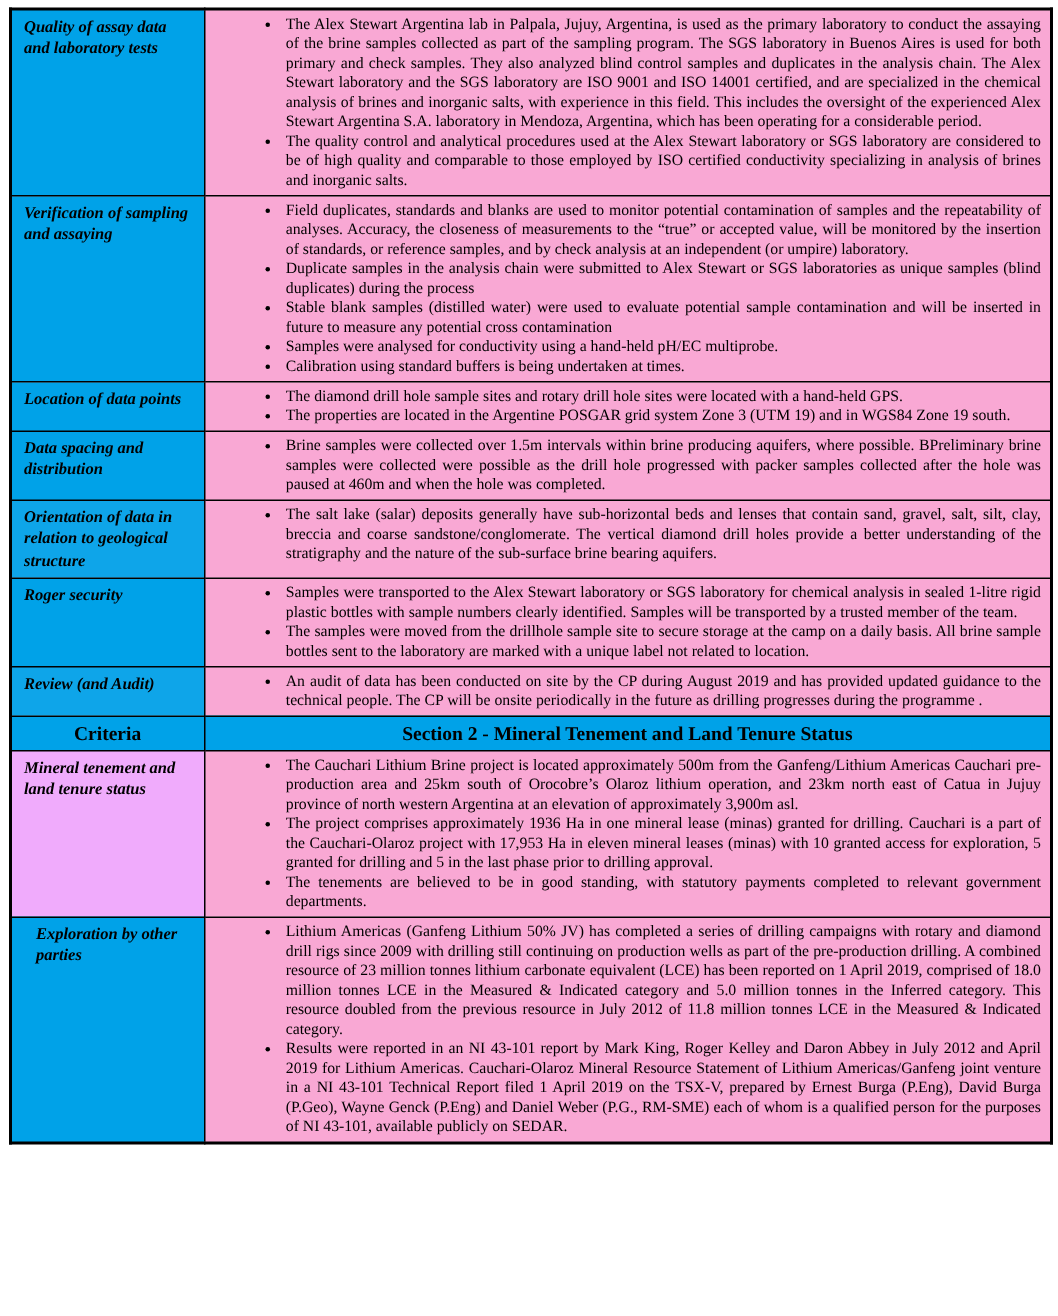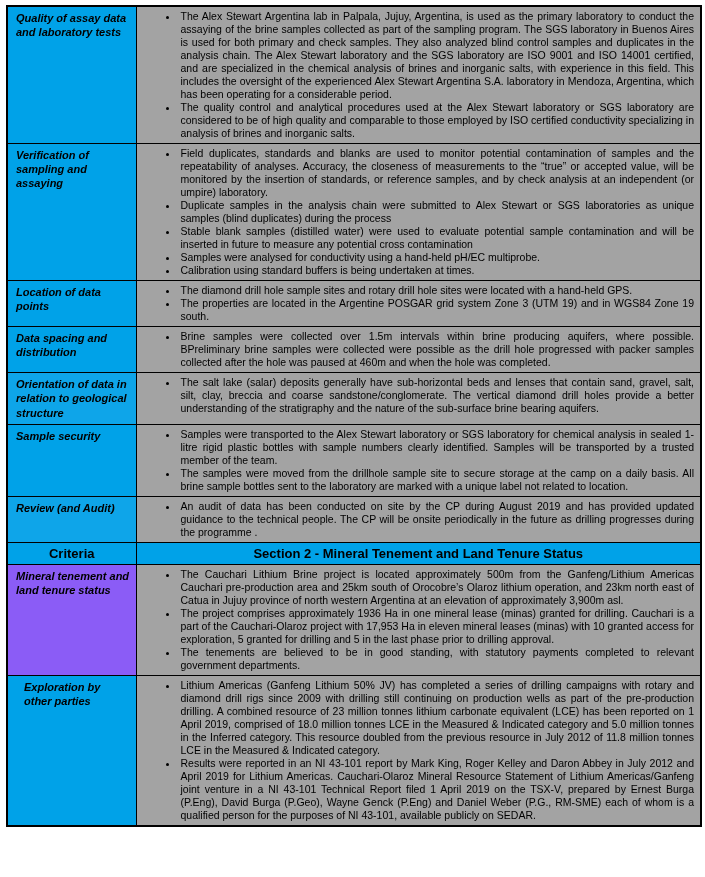--- a/index.html
+++ b/index.html
@@ -11,20 +11,21 @@
   body {
     font-family: "Liberation Sans", sans-serif;
     color: #000000;
     -webkit-font-smoothing: antialiased;
   }
   .page {
     width: 578px;
     box-sizing: border-box;
     padding: 5px 3px 4px 6px;
     background: #ffffff;
+    font-family: Liberation Serif, serif;
   }
   table.jorc {
     border-collapse: collapse;
     width: 696px;
     table-layout: fixed;
     border: 2.5px solid #000000;
   }
   table.jorc td {
     border: 1.5px solid #000000;
     vertical-align: top;
@@ -33,22 +34,22 @@
   col.c1 { width: 129px; }
   td.crit {
     background: #00A2E8;
     font-style: italic;
     font-weight: bold;
     font-size: 11px;
     line-height: 1.28;
     padding: 4px 6px 4px 8px;
   }
   td.cont {
-    background: #a3a3a3;
-    padding: 3px 6px 3px 12px;
+    background: #f9a8d4;
+    padding: 3px 6px 3px 22px;
   }
   ul.bullets {
     margin: 0;
     padding: 0 0 0 30px;
     list-style: disc outside;
   }
   ul.bullets li {
     font-size: 10.5px;
     line-height: 1.24;
     text-align: justify;
@@ -120,21 +121,21 @@
   <tr>
     <td class="crit" style="background: #0ea5e9;">Orientation of data in relation to geological structure</td>
     <td class="cont">
       <ul class="bullets">
               <li>The salt lake (salar) deposits generally have sub-horizontal beds and lenses that contain sand, gravel, salt, silt, clay, breccia and coarse sandstone/conglomerate.  The vertical diamond drill holes provide a better understanding of the stratigraphy and the nature of the sub-surface brine bearing aquifers.</li>
             </ul>
     </td>
   </tr>
 
   <tr>
-    <td class="crit" style="background: rgb(0, 162, 232);">Sample security</td>
+    <td class="crit" style="background: rgb(0, 162, 232);">Roger security</td>
     <td class="cont">
       <ul class="bullets">
               <li>Samples were transported to the Alex Stewart laboratory or SGS laboratory for chemical analysis in sealed 1-litre rigid plastic bottles with sample numbers clearly identified. Samples will be transported by a trusted member of the team.</li>
               <li>The samples were moved from the drillhole sample site to secure storage at the camp on a daily basis. All brine sample bottles sent to the laboratory are marked with a unique label not related to location.</li>
             </ul>
     </td>
   </tr>
 
   <tr>
     <td class="crit" style="background: #0ea5e9;">Review (and Audit)</td>
@@ -144,21 +145,21 @@
             </ul>
     </td>
   </tr>
 
   <tr class="header-row">
     <td class="hcrit" style="background: rgb(0, 162, 232);">Criteria</td>
     <td class="hsec" style="background: rgb(0, 162, 232);">Section 2 - Mineral Tenement and Land Tenure Status</td>
   </tr>
 
   <tr>
-    <td class="crit" style="background: #8b5cf6; margin-top: 24px;">Mineral tenement and land tenure status</td>
+    <td class="crit" style="background: #f0abfc; margin-top: 24px;">Mineral tenement and land tenure status</td>
     <td class="cont">
       <ul class="bullets">
               <li>The Cauchari Lithium Brine project is located approximately 500m from the Ganfeng/Lithium Americas Cauchari pre-production area and 25km south of Orocobre’s Olaroz lithium operation, and 23km north east of Catua in Jujuy province of north western Argentina at an elevation of approximately 3,900m asl.</li>
               <li>The project comprises approximately 1936 Ha in one mineral lease (minas) granted for drilling. Cauchari is a part of the Cauchari-Olaroz project with 17,953 Ha in eleven mineral leases (minas) with 10 granted access for exploration, 5 granted for drilling and 5 in the last phase prior to drilling approval.</li>
               <li>The tenements are believed to be in good standing, with statutory payments completed to relevant government departments.</li>
             </ul>
     </td>
   </tr>
 
   <tr>

